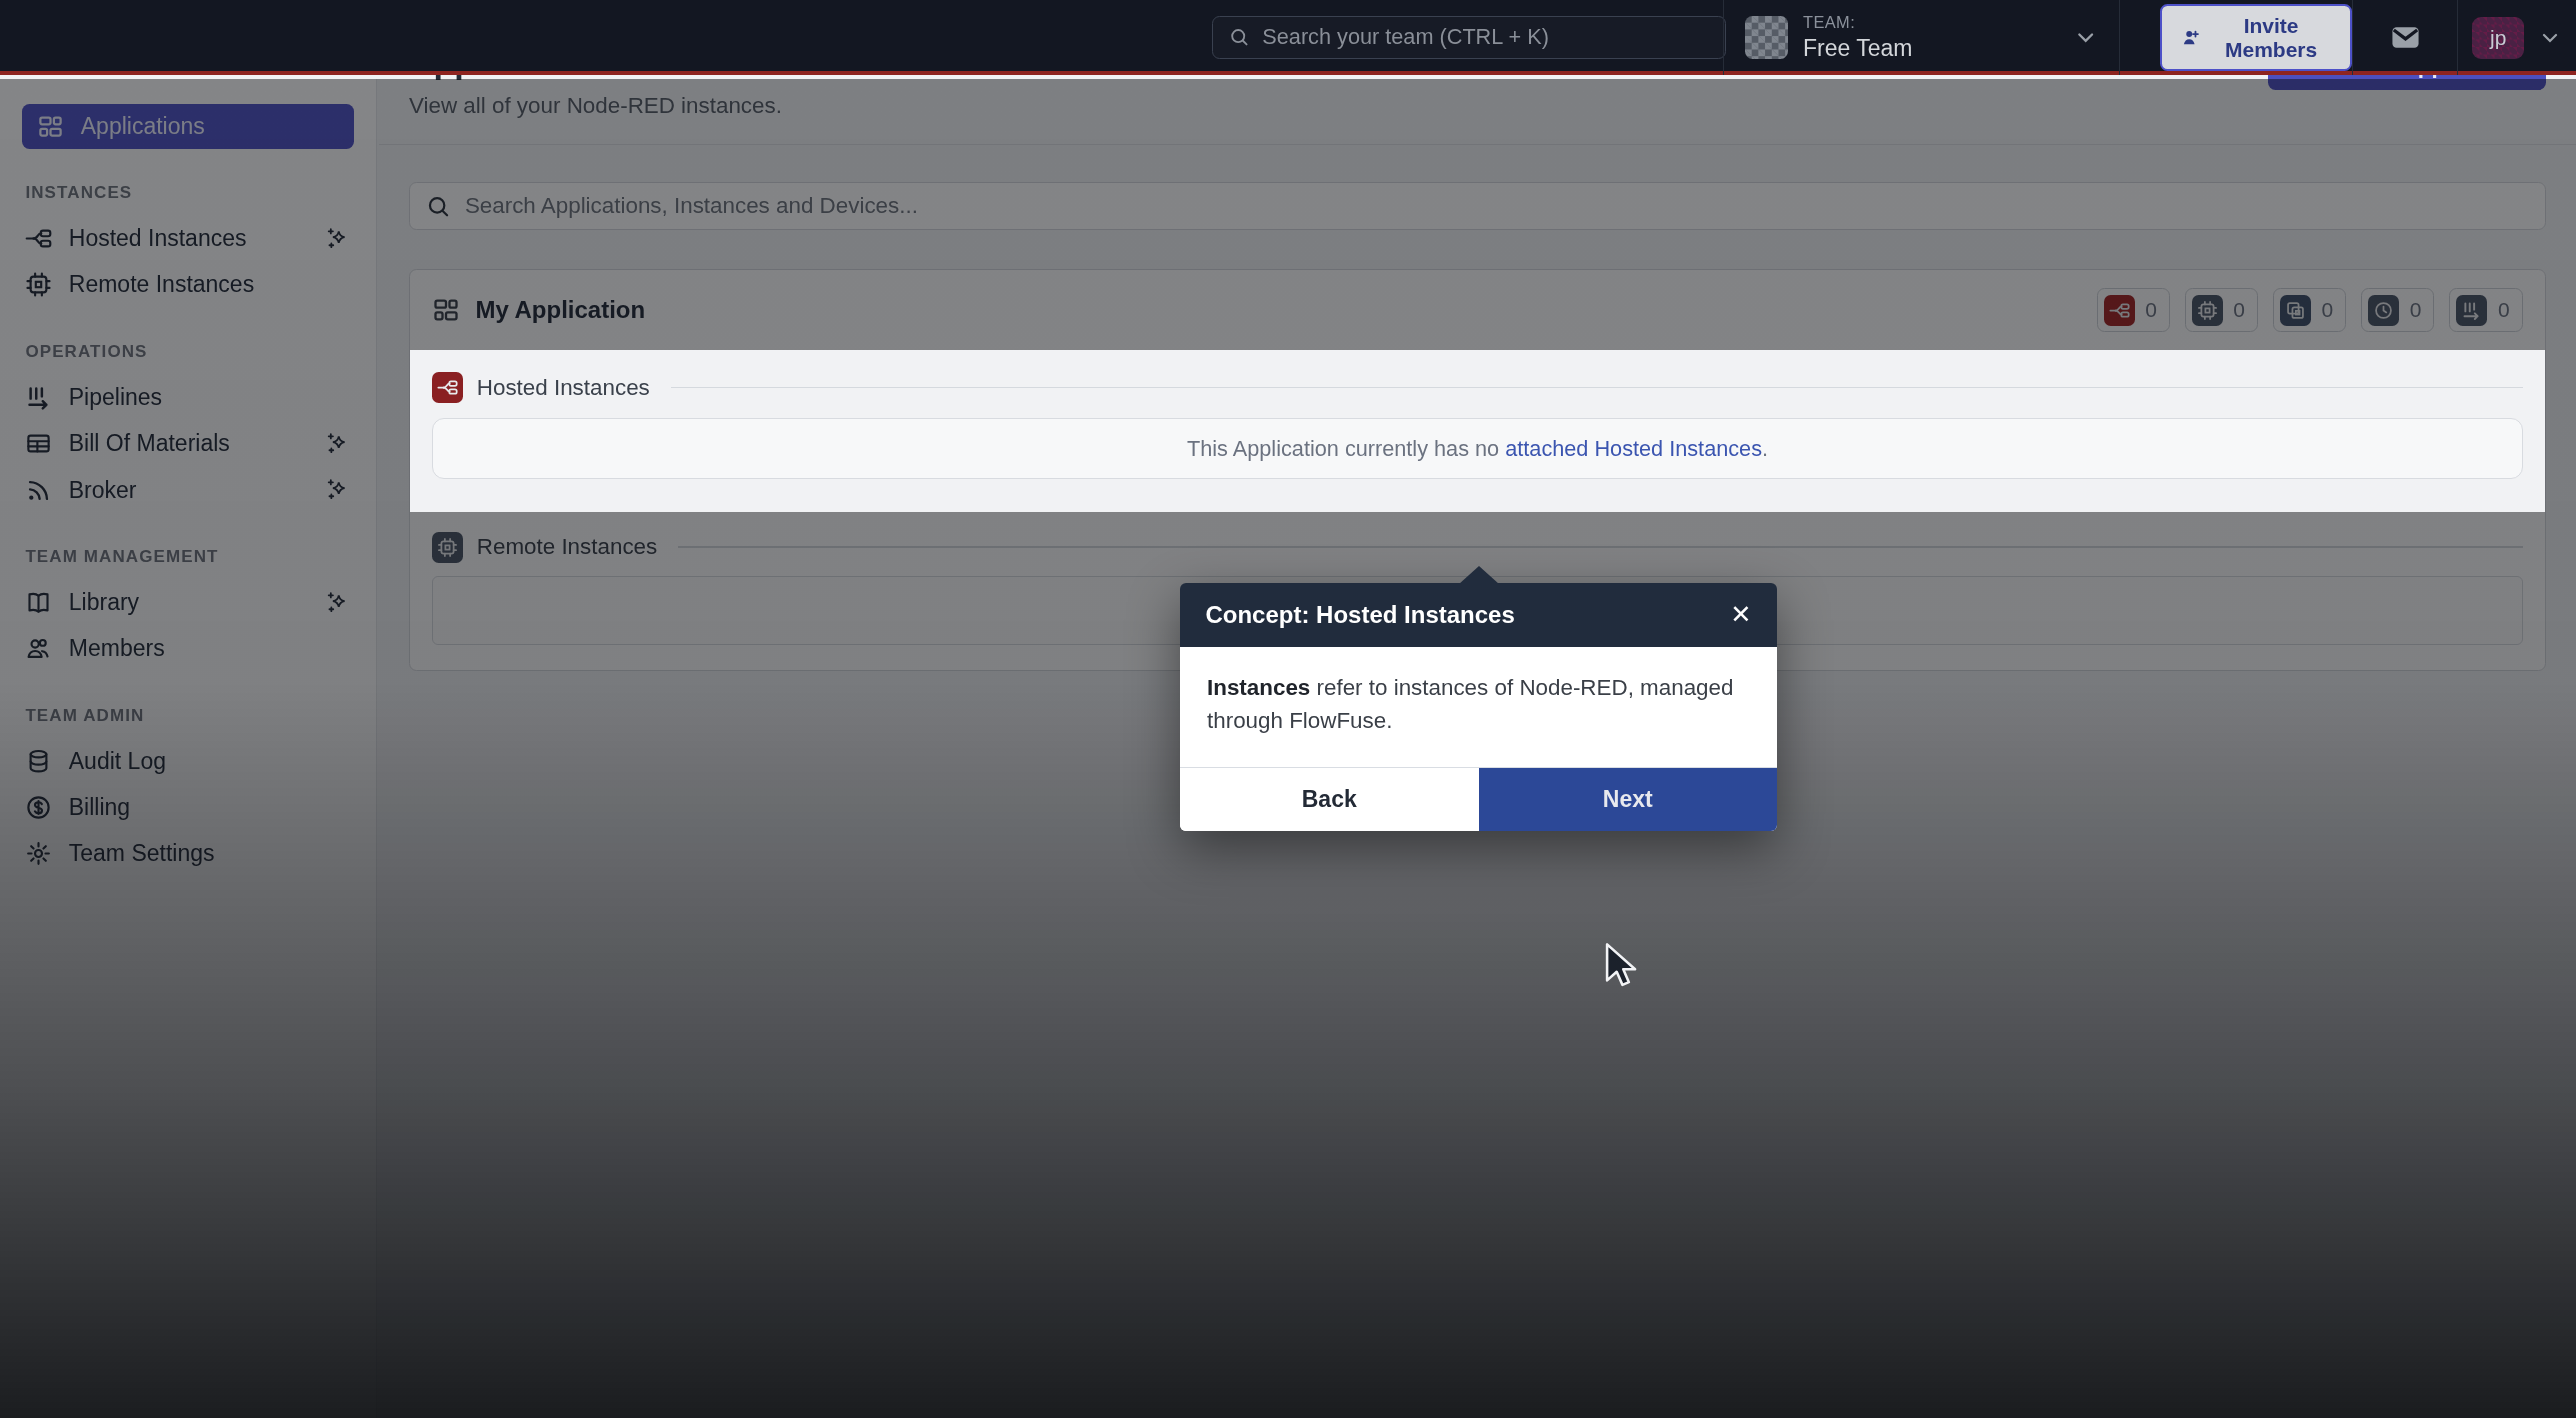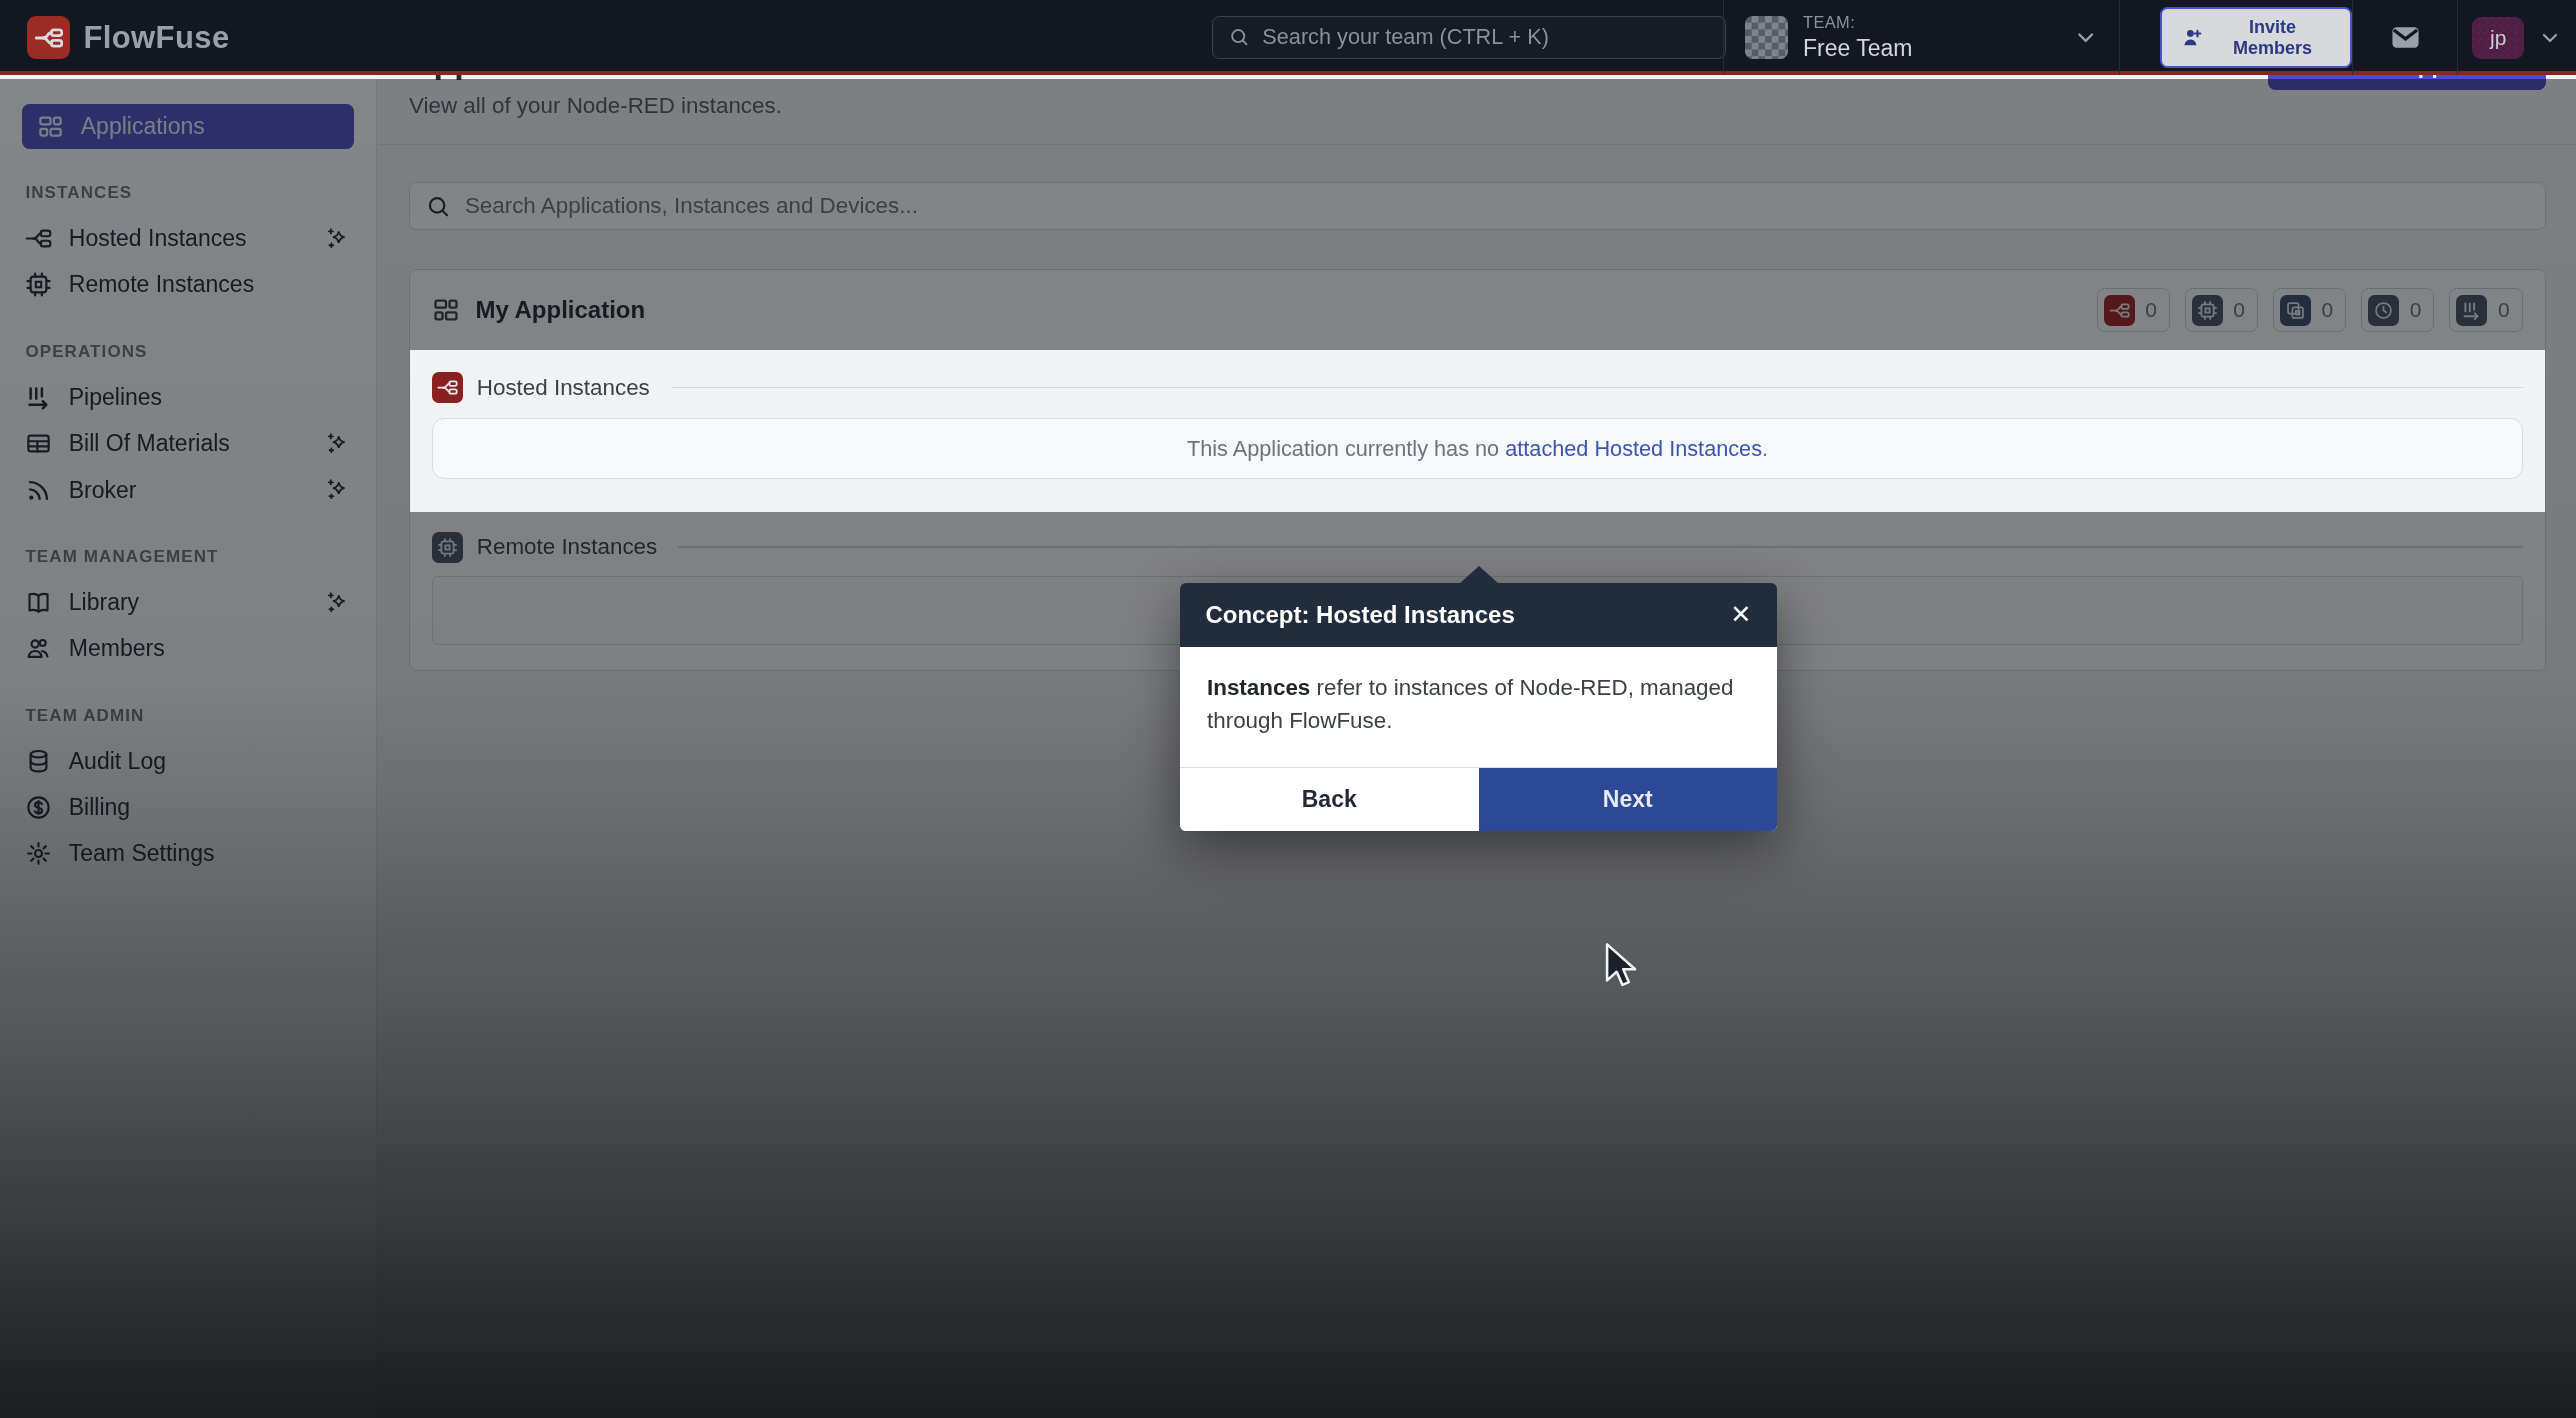--- a/index.html
+++ b/index.html
@@ -26,21 +26,21 @@
     background-image:
       linear-gradient(45deg,#80868f 25%,transparent 25%,transparent 75%,#80868f 75%),
       linear-gradient(45deg,#80868f 25%,#565c66 25%,#565c66 75%,#80868f 75%);
     background-size:13.4px 13.4px; background-position:0 0,6.7px 6.7px; }
   .team-meta { display:flex; flex-direction:column; gap:3px; flex:1; }
   .team-label { color:#8b919b; font-size:16.4px; letter-spacing:0.4px; }
   .team-name { color:#d3d6da; font-size:23px; }
   .invite-cell { width:233px; justify-content:center; }
   .invite-btn { display:flex; align-items:center; gap:10.5px; background:#d7d9dd;
     border:2.2px solid #4d51c8; border-radius:7.5px; padding:7.5px 19.4px;
-    color:#2c3a84; font-size:18px; font-weight:700; cursor:pointer;margin-left:40px; }
+    color:#2c3a84; font-size:21px; font-weight:700; cursor:pointer;margin-left:40px; }
   .mail-cell { width:105px; justify-content:center; color:#9aa0a8; }
   .user-cell { width:119px; justify-content:center; gap:13.4px; border-left:1.5px solid #262c38; }
   .user-avatar { width:52px; height:42px; border-radius:9px; background:#4a2144;
     background-image:
       linear-gradient(45deg,rgba(255,0,90,.15) 25%,transparent 25%,transparent 75%,rgba(255,0,90,.15) 75%);
     background-size:7.5px 7.5px;
     color:#c9ccd4; font-size:21px; display:flex; align-items:center; justify-content:center; }
   .chev { color:#9aa0a8; }
 
   
@@ -133,32 +133,20 @@
 
   
   .cursor { position:fixed; left:1602px; top:942px; z-index:90; pointer-events:none; }
 
   svg { display:block; }
 </style>
 </head>
 <body>
 
 <div class="nav">
-  <div class="nav-left">
-    <span class="logo-mark">
-      <svg width="28" height="28" viewBox="0 0 24 24" fill="none" stroke="#d8dadd" stroke-width="2.4" stroke-linecap="round">
-        <path d="M1 12h6"></path>
-          <path d="M7 12c4.5 0 3-4.5 7-4.5"></path>
-          <path d="M7 12c4.5 0 3 4.5 7 4.5"></path>
-        <rect x="14" y="5" width="9" height="5" rx="2.2"></rect>
-          <rect x="14" y="14" width="9" height="5" rx="2.2"></rect>
-      </svg>
-    </span>
-    <span class="logo-text">FlowFuse</span>
-  </div>
 
   <div class="nav-search">
     <svg width="24" height="24" viewBox="0 0 24 24" fill="none" stroke="#8a8f98" stroke-width="2" stroke-linecap="round">
       <circle cx="11" cy="11" r="6.5"></circle>
         <path d="M15.8 15.8 20 20"></path>
     </svg>
     <input type="text" placeholder="Search your team (CTRL + K)" style="">
   </div>
 
   <div class="nav-right">

